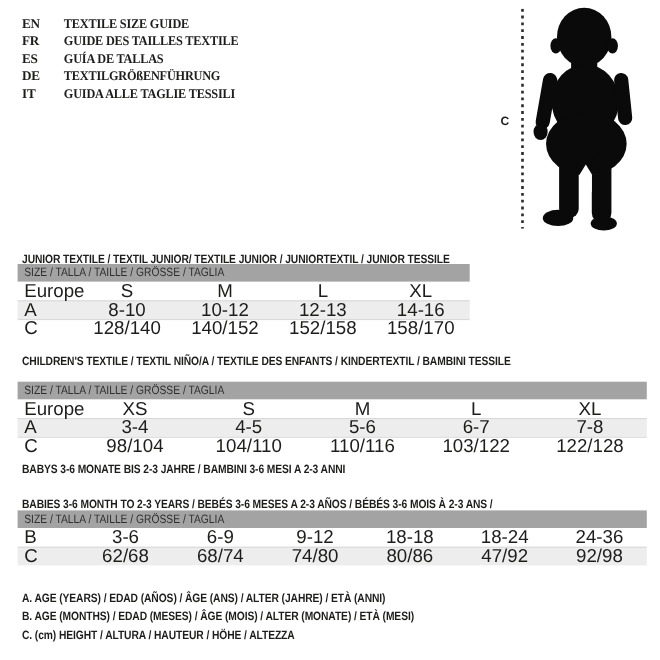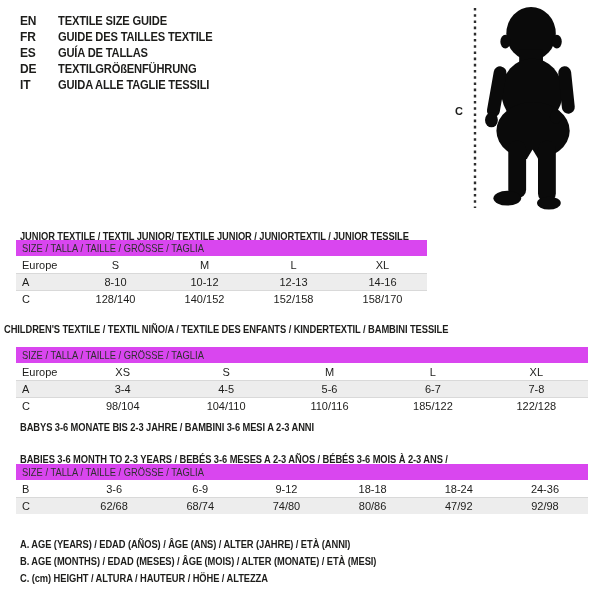--- a/index.html
+++ b/index.html
@@ -5,43 +5,43 @@
   html,body{margin:0;padding:0;}
   body{
     width:600px;height:600px;background:#ffffff;position:relative;
     font-family:"Liberation Sans","DejaVu Sans",sans-serif;
     color:#1d1d1b;overflow:hidden;
   }
   .abs{position:absolute;}
 
   
   .lang-block{left:20px;top:13px;}
-  .lang-row{display:flex;height:16px;line-height:16px;}
+  .lang-row{display:flex;height:16px;line-height:16px;font-family:Liberation Serif, serif;}
   .lang-code{width:38px;font-size:12px;font-weight:700;letter-spacing:-.2px;}
   .lang-text{font-size:12px;font-weight:700;white-space:nowrap;
     display:inline-block;transform:scaleX(.93);transform-origin:0 50%;letter-spacing:-.2px;}
 
   
   .measure-label{left:455px;top:105px;font-size:11px;font-weight:700;}
   .dash-line{left:473px;top:8px;}
   .baby-svg{left:483px;top:4px;}
 
   
   .sec-title{font-size:11px;font-weight:700;white-space:nowrap;
     display:inline-block;transform:scaleX(.85);transform-origin:0 50%;
     letter-spacing:-.1px;line-height:13px;}
 
   
   .size-table{box-sizing:border-box;}
-  .thead{height:16px;background:#d946ef;display:flex;align-items:center;
+  .thead{height:16px;background:#a3a3a3;display:flex;align-items:center;
     padding-left:6px;box-sizing:border-box;}
   .thead-text{font-size:11px;color:#2f2f2f;white-space:nowrap;
     display:inline-block;transform:scaleX(.85);transform-origin:0 50%;}
   .trow{display:flex;height:17px;align-items:center;box-sizing:border-box;
-    border-top:1px solid #d9d9d9;font-size:11px;}
+    border-top:1px solid #d9d9d9;font-size:17px;}
   .trow.first{border-top:none;}
   .trow.alt{background:#ededed;}
   .tlabel{width:55px;padding-left:6px;box-sizing:border-box;}
   .tcell{flex:1;text-align:center;}
 
   
   .notes{left:20px;top:536px;}
   .note-line{font-size:11px;font-weight:700;white-space:nowrap;height:17px;line-height:17px;
     display:block;transform:scaleX(.85);transform-origin:0 50%;letter-spacing:-.1px;}
 </style>
@@ -120,21 +120,21 @@
     </div>
     <div class="trow">
       <span class="tlabel">C</span>
       <span class="tcell">128/140</span>
       <span class="tcell">140/152</span>
       <span class="tcell">152/158</span>
       <span class="tcell">158/170</span>
     </div>
   </div>
 
-  <div class="abs" style="left:4px;top:319px;">
+  <div class="abs" style="left:20px;top:319px;">
     <span class="sec-title">CHILDREN'S TEXTILE / TEXTIL NIÑO/A / TEXTILE DES ENFANTS / KINDERTEXTIL / BAMBINI TESSILE</span>
   </div>
   <div class="abs size-table" style="left:16px;top:347px;width:572px;">
     <div class="thead">
       <span class="thead-text">SIZE / TALLA / TAILLE / GRÖSSE / TAGLIA</span>
     </div>
     <div class="trow first">
       <span class="tlabel">Europe</span>
       <span class="tcell">XS</span>
       <span class="tcell">S</span>
@@ -148,21 +148,21 @@
       <span class="tcell">4-5</span>
       <span class="tcell">5-6</span>
       <span class="tcell">6-7</span>
       <span class="tcell">7-8</span>
     </div>
     <div class="trow">
       <span class="tlabel">C</span>
       <span class="tcell">98/104</span>
       <span class="tcell">104/110</span>
       <span class="tcell">110/116</span>
-      <span class="tcell">185/122</span>
+      <span class="tcell">103/122</span>
       <span class="tcell">122/128</span>
     </div>
   </div>
 
   <div class="abs" style="left:20px;top:425px;margin-top:24px;">
     <span class="sec-title">BABIES 3-6 MONTH TO 2-3 YEARS / BEBÉS 3-6 MESES A 2-3 AÑOS / BÉBÉS 3-6 MOIS À 2-3 ANS /</span>
   </div>
   <div class="abs" style="left:20px;top:417px;">
     <span class="sec-title">BABYS 3-6 MONATE BIS 2-3 JAHRE / BAMBINI 3-6 MESI A 2-3 ANNI</span>
   </div>

